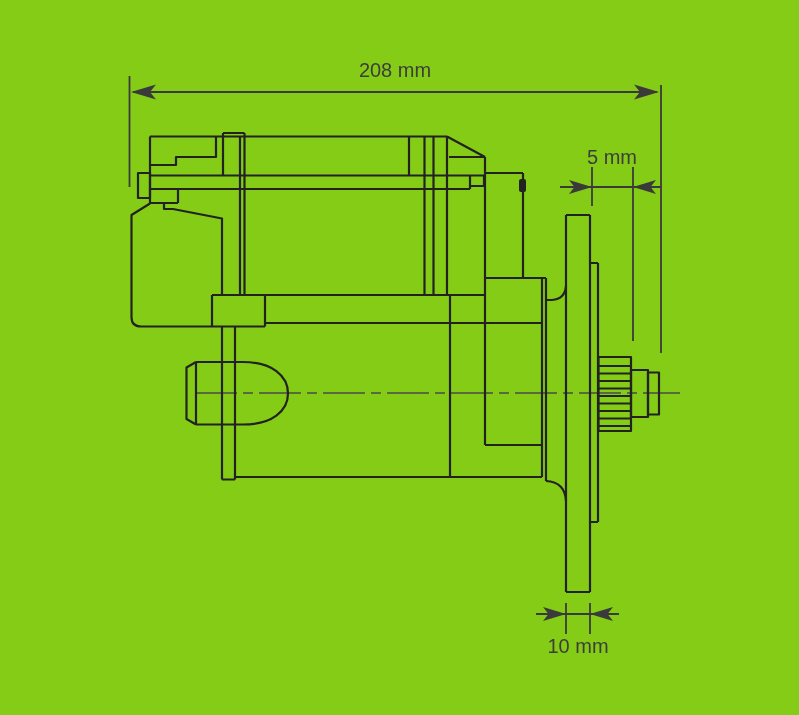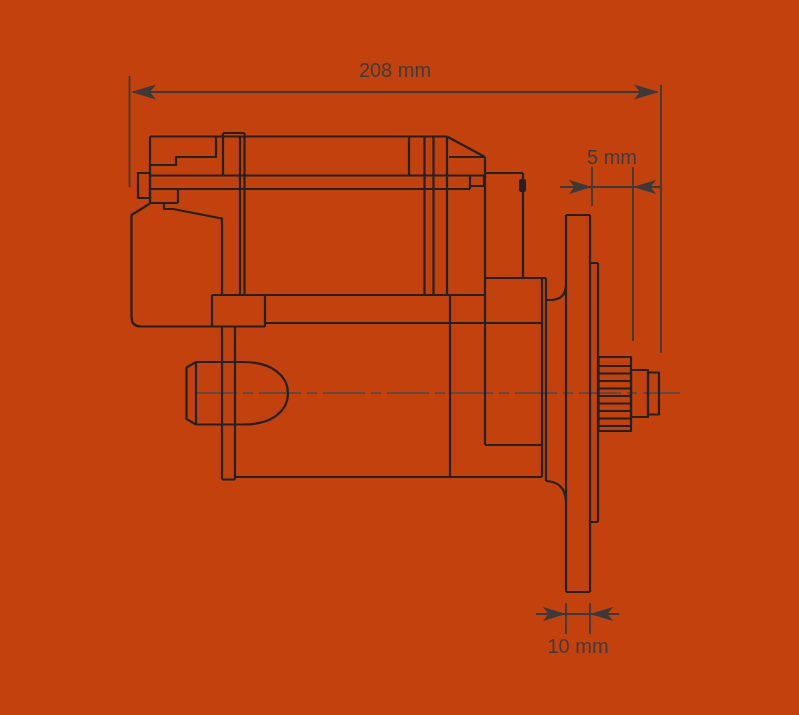--- a/index.html
+++ b/index.html
@@ -5,21 +5,21 @@
   html, body {
     margin: 0;
     padding: 0;
     background: #ffffff;
     font-family: "Liberation Sans", sans-serif;
   }
   .canvas {
     position: relative;
     width: 799px;
     height: 715px;
-    background: #c2410c;
+    background: #84cc16;
     overflow: hidden;
   }
   svg { display: block; }
   .outline {
     fill: none;
     stroke: #222222;
     stroke-width: 2.2;
     stroke-linecap: butt;
     stroke-linejoin: round;
   }

